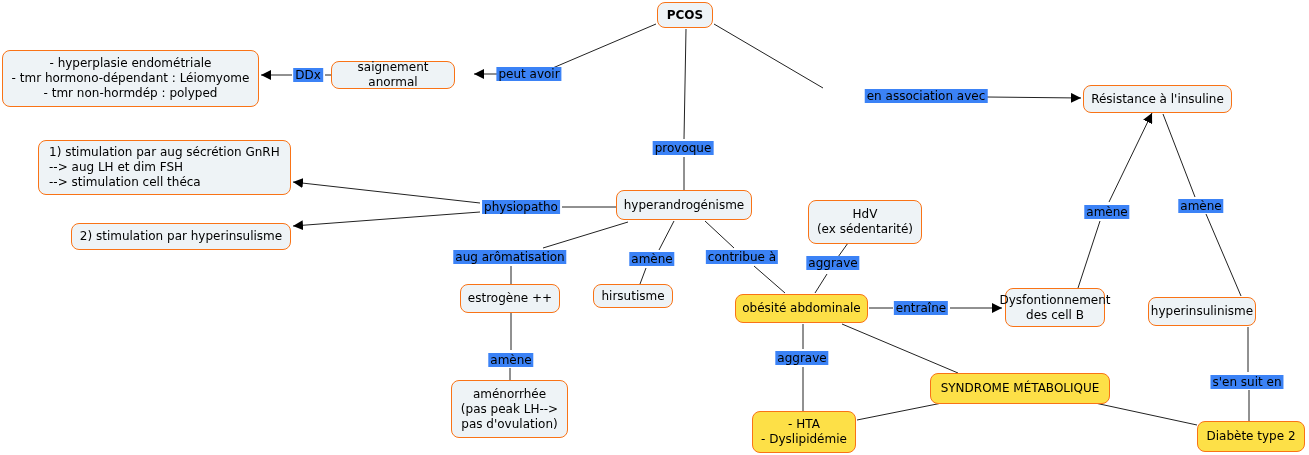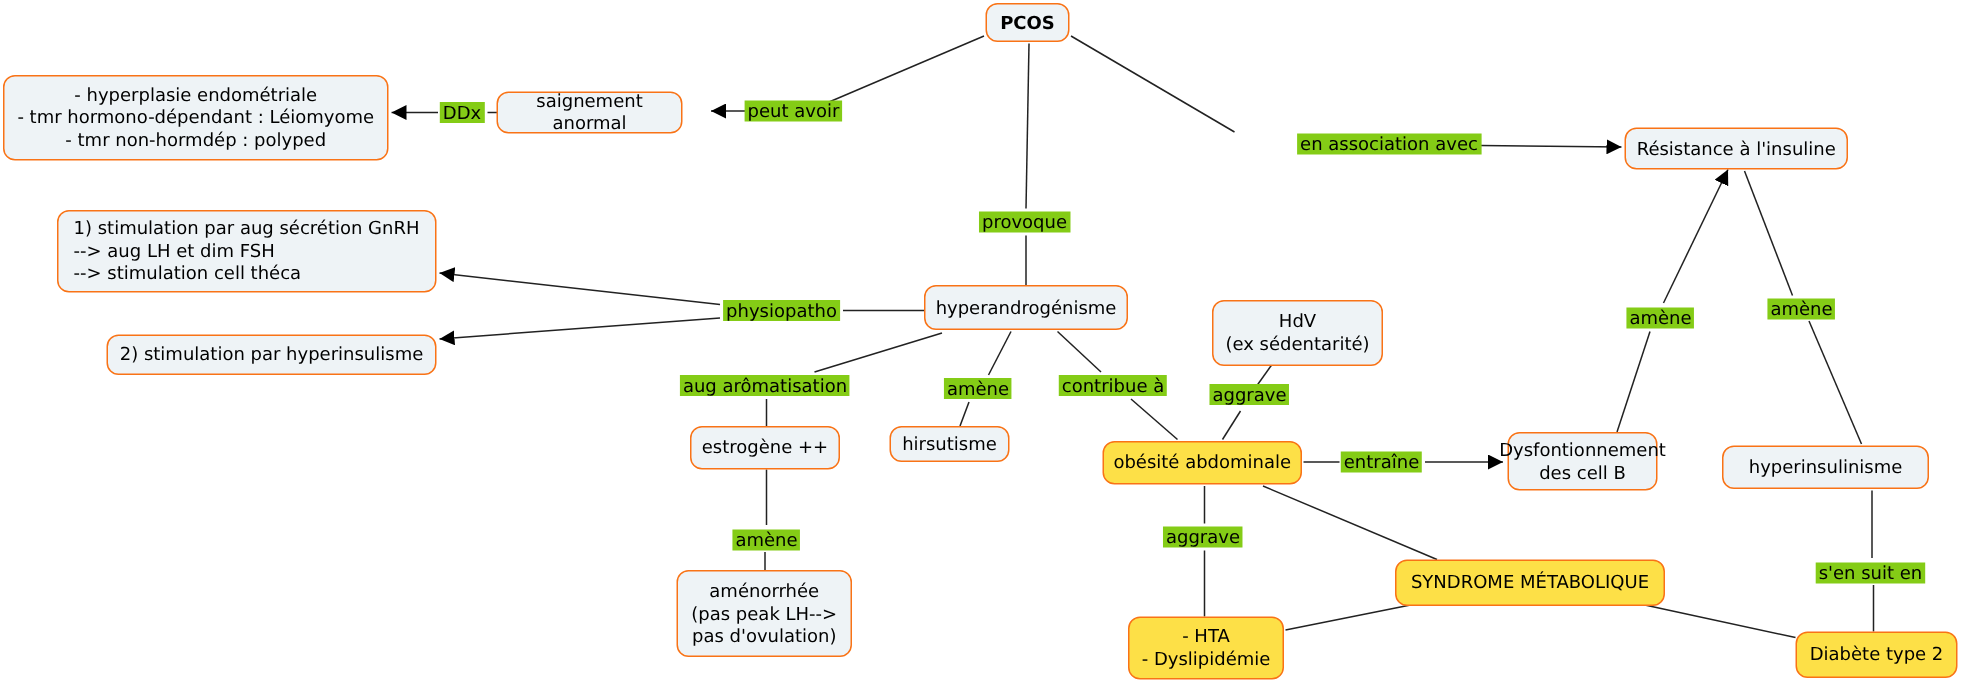--- a/index.html
+++ b/index.html
@@ -6,21 +6,21 @@
   body { width: 1309px; height: 455px; position: relative; overflow: hidden;
          font-family: "DejaVu Sans", sans-serif; font-size: 12px; color: #000; }
   #links { position: absolute; left: 0; top: 0; width: 1309px; height: 455px; }
   .concept { position: absolute; box-sizing: border-box; border: 1px solid #f97316;
              border-radius: 8px; background: #eef3f6; display: flex; align-items: center;
              justify-content: center; text-align: center; white-space: pre-line;
              line-height: 15px; font-size: 12px; padding: 2px 6px; cursor: pointer; }
   .concept.hl { background: #fde047; }
   .concept.left { text-align: left; justify-content: flex-start; padding-left: 10px; }
   .concept.bold { font-weight: bold; }
-  .lp { position: absolute; background: #84cc16; font-size: 12px; line-height: 14px;
+  .lp { position: absolute; background: #3b82f6; font-size: 12px; line-height: 14px;
         white-space: nowrap; padding: 0 2px; transform: translate(-50%, -50%); }
 </style>
 </head>
 <body>
 
 <svg id="links" xmlns="http://www.w3.org/2000/svg">
   <defs>
     <marker id="arr" viewBox="0 0 10 10" refX="10" refY="5" markerWidth="10" markerHeight="10" markerUnits="userSpaceOnUse" orient="auto">
       <path d="M0,0 L10,5 L0,10 z" fill="#000"></path>
     </marker>
@@ -106,20 +106,20 @@
 --&gt; stimulation cell théca</div>
 <div class="concept" style="left:71px;top:223px;width:220px;height:27px">2) stimulation par hyperinsulisme</div>
 <div class="concept" style="left:616px;top:190px;width:136px;height:30px">hyperandrogénisme</div>
 <div class="concept" style="left:808px;top:200px;width:114px;height:44px">HdV
 (ex sédentarité)</div>
 <div class="concept" style="left:460px;top:284px;width:100px;height:29px">estrogène ++</div>
 <div class="concept" style="left:593px;top:284px;width:80px;height:24px">hirsutisme</div>
 <div class="concept hl" style="left:735px;top:294px;width:133px;height:29px">obésité abdominale</div>
 <div class="concept" style="left:1005px;top:288px;width:100px;height:39px">Dysfontionnement
 des cell B</div>
-<div class="concept" style="left:1148px;top:297px;width:138px;height:29px">hyperinsulinisme</div>
+<div class="concept" style="left:1148px;top:297px;width:108px;height:29px">hyperinsulinisme</div>
 <div class="concept" style="left:451px;top:380px;width:117px;height:58px">aménorrhée
 (pas peak LH--&gt;
 pas d'ovulation)</div>
 <div class="concept hl" style="left:930px;top:373px;width:180px;height:31px">SYNDROME MÉTABOLIQUE</div>
 <div class="concept hl" style="left:752px;top:411px;width:104px;height:42px">- HTA
 - Dyslipidémie</div>
 <div class="concept hl" style="left:1197px;top:421px;width:108px;height:31px">Diabète type 2</div>
 
 </body></html>

